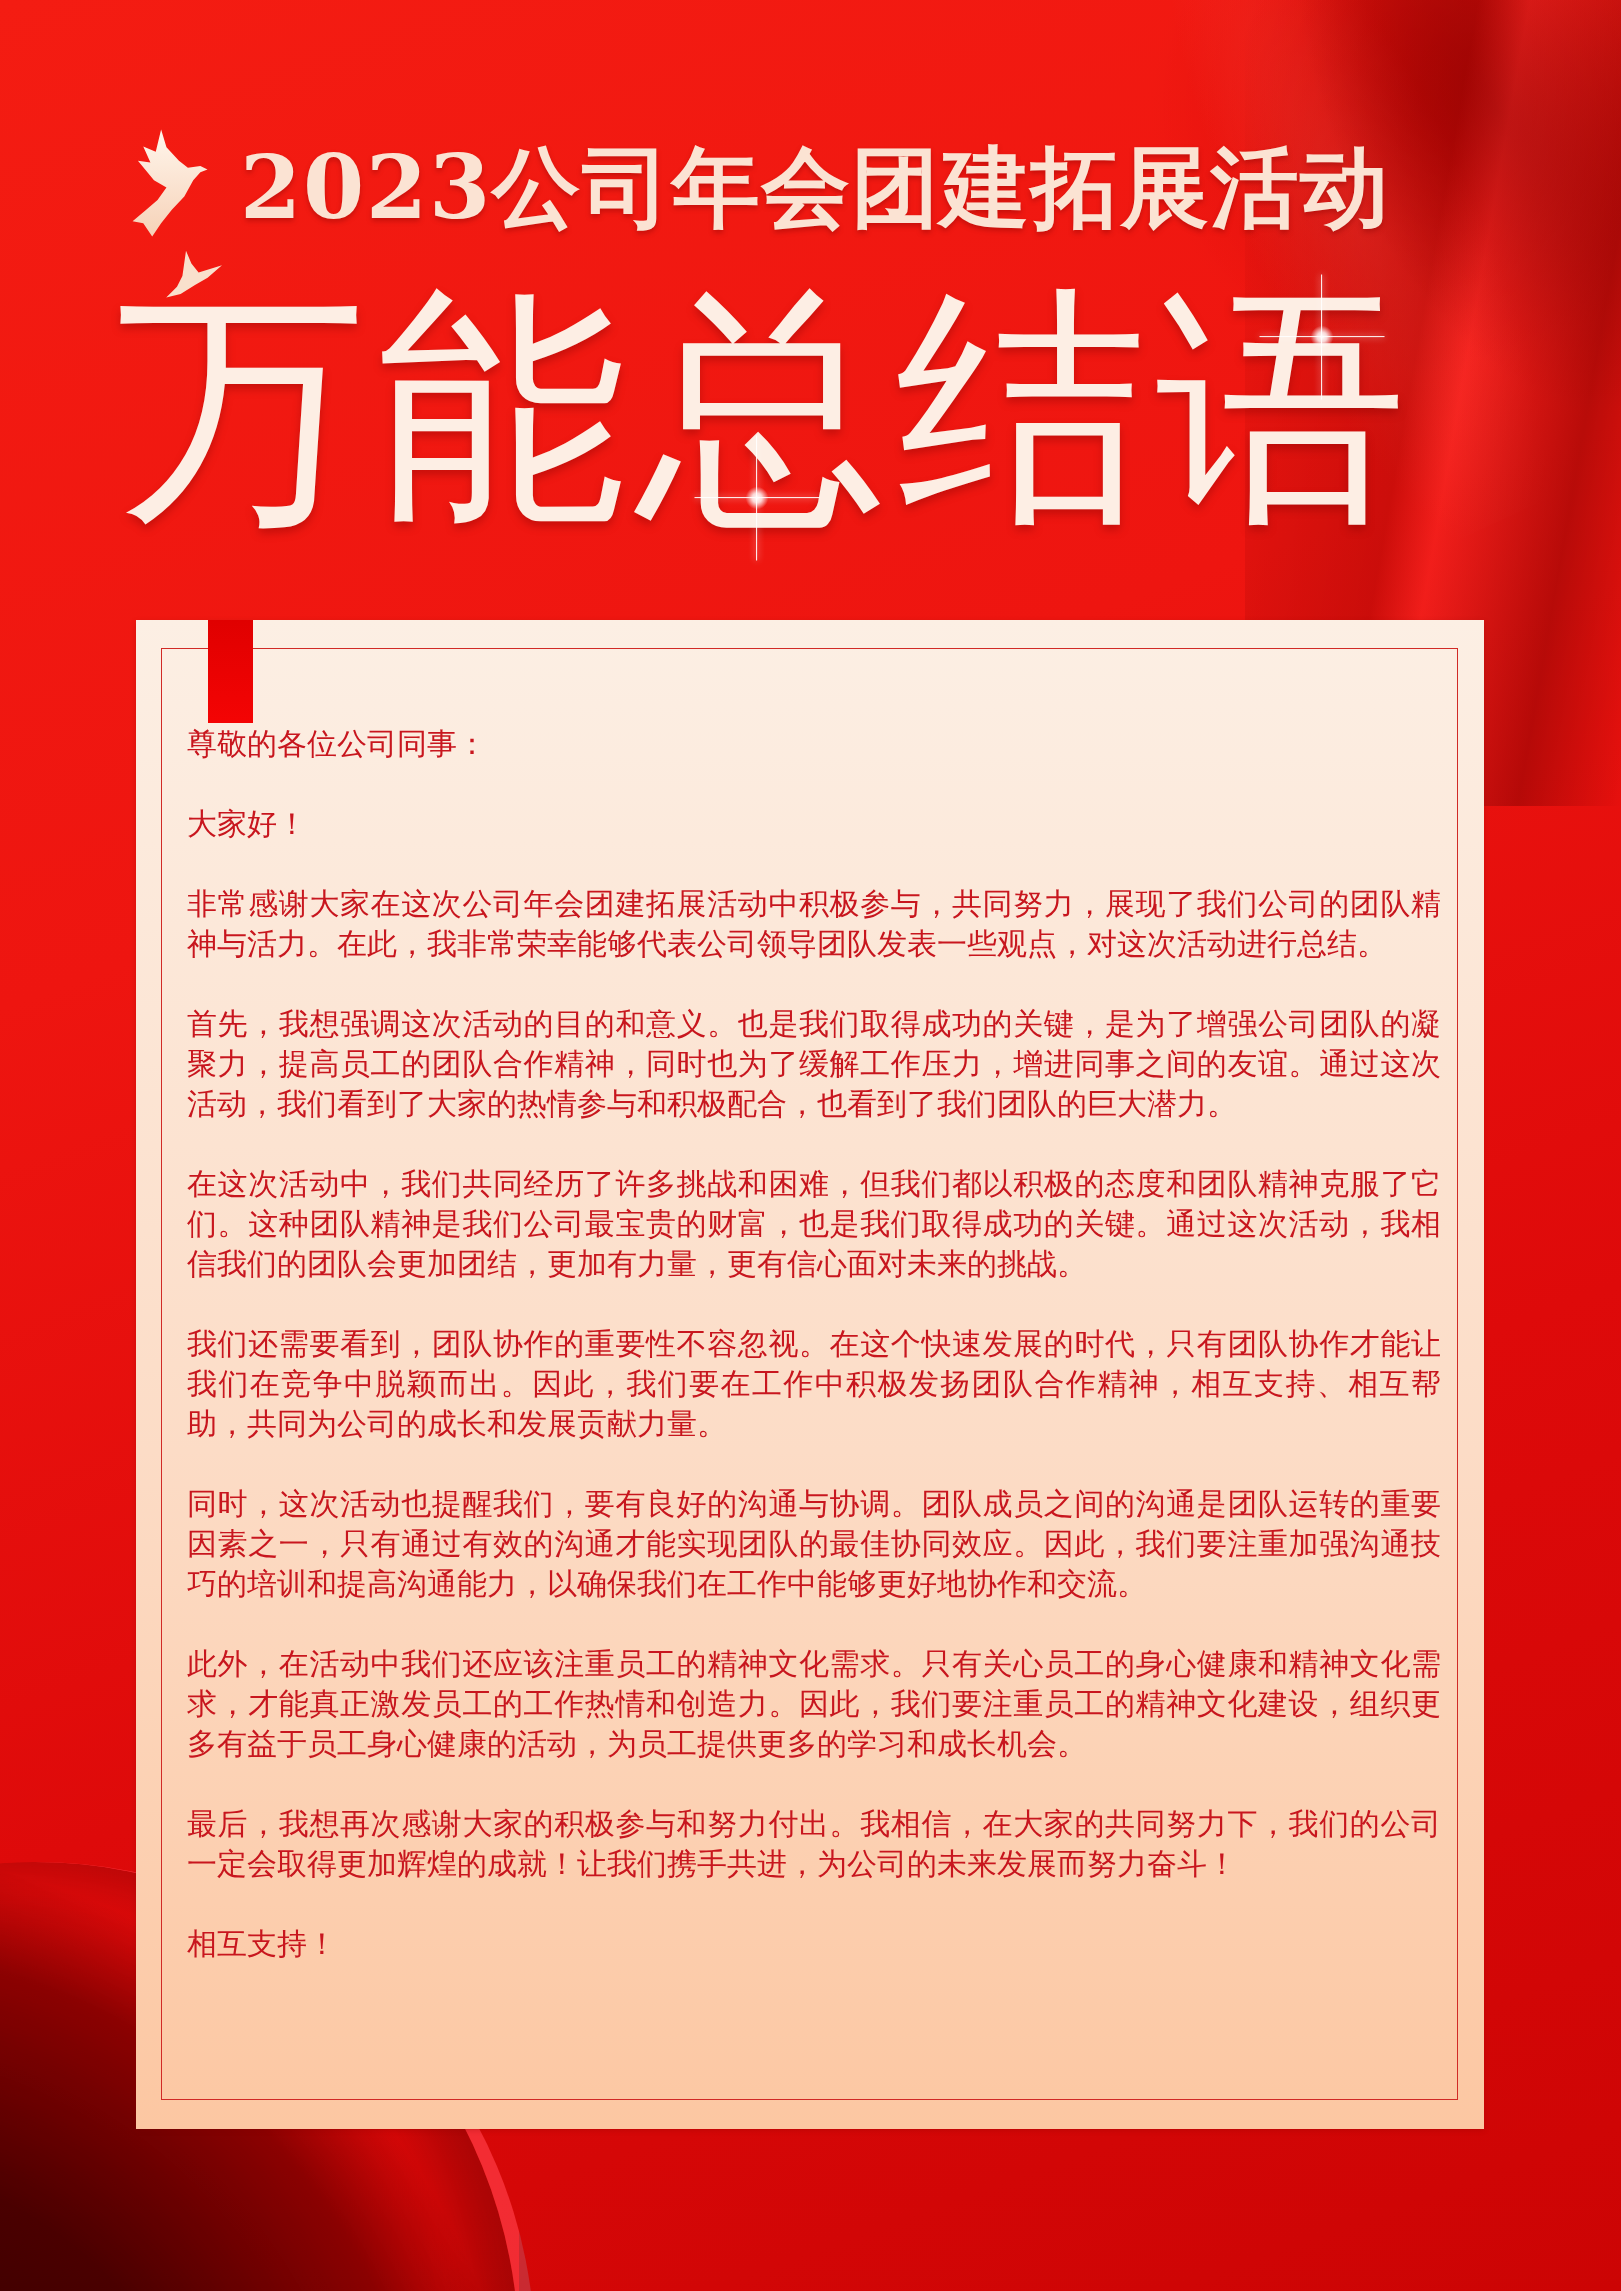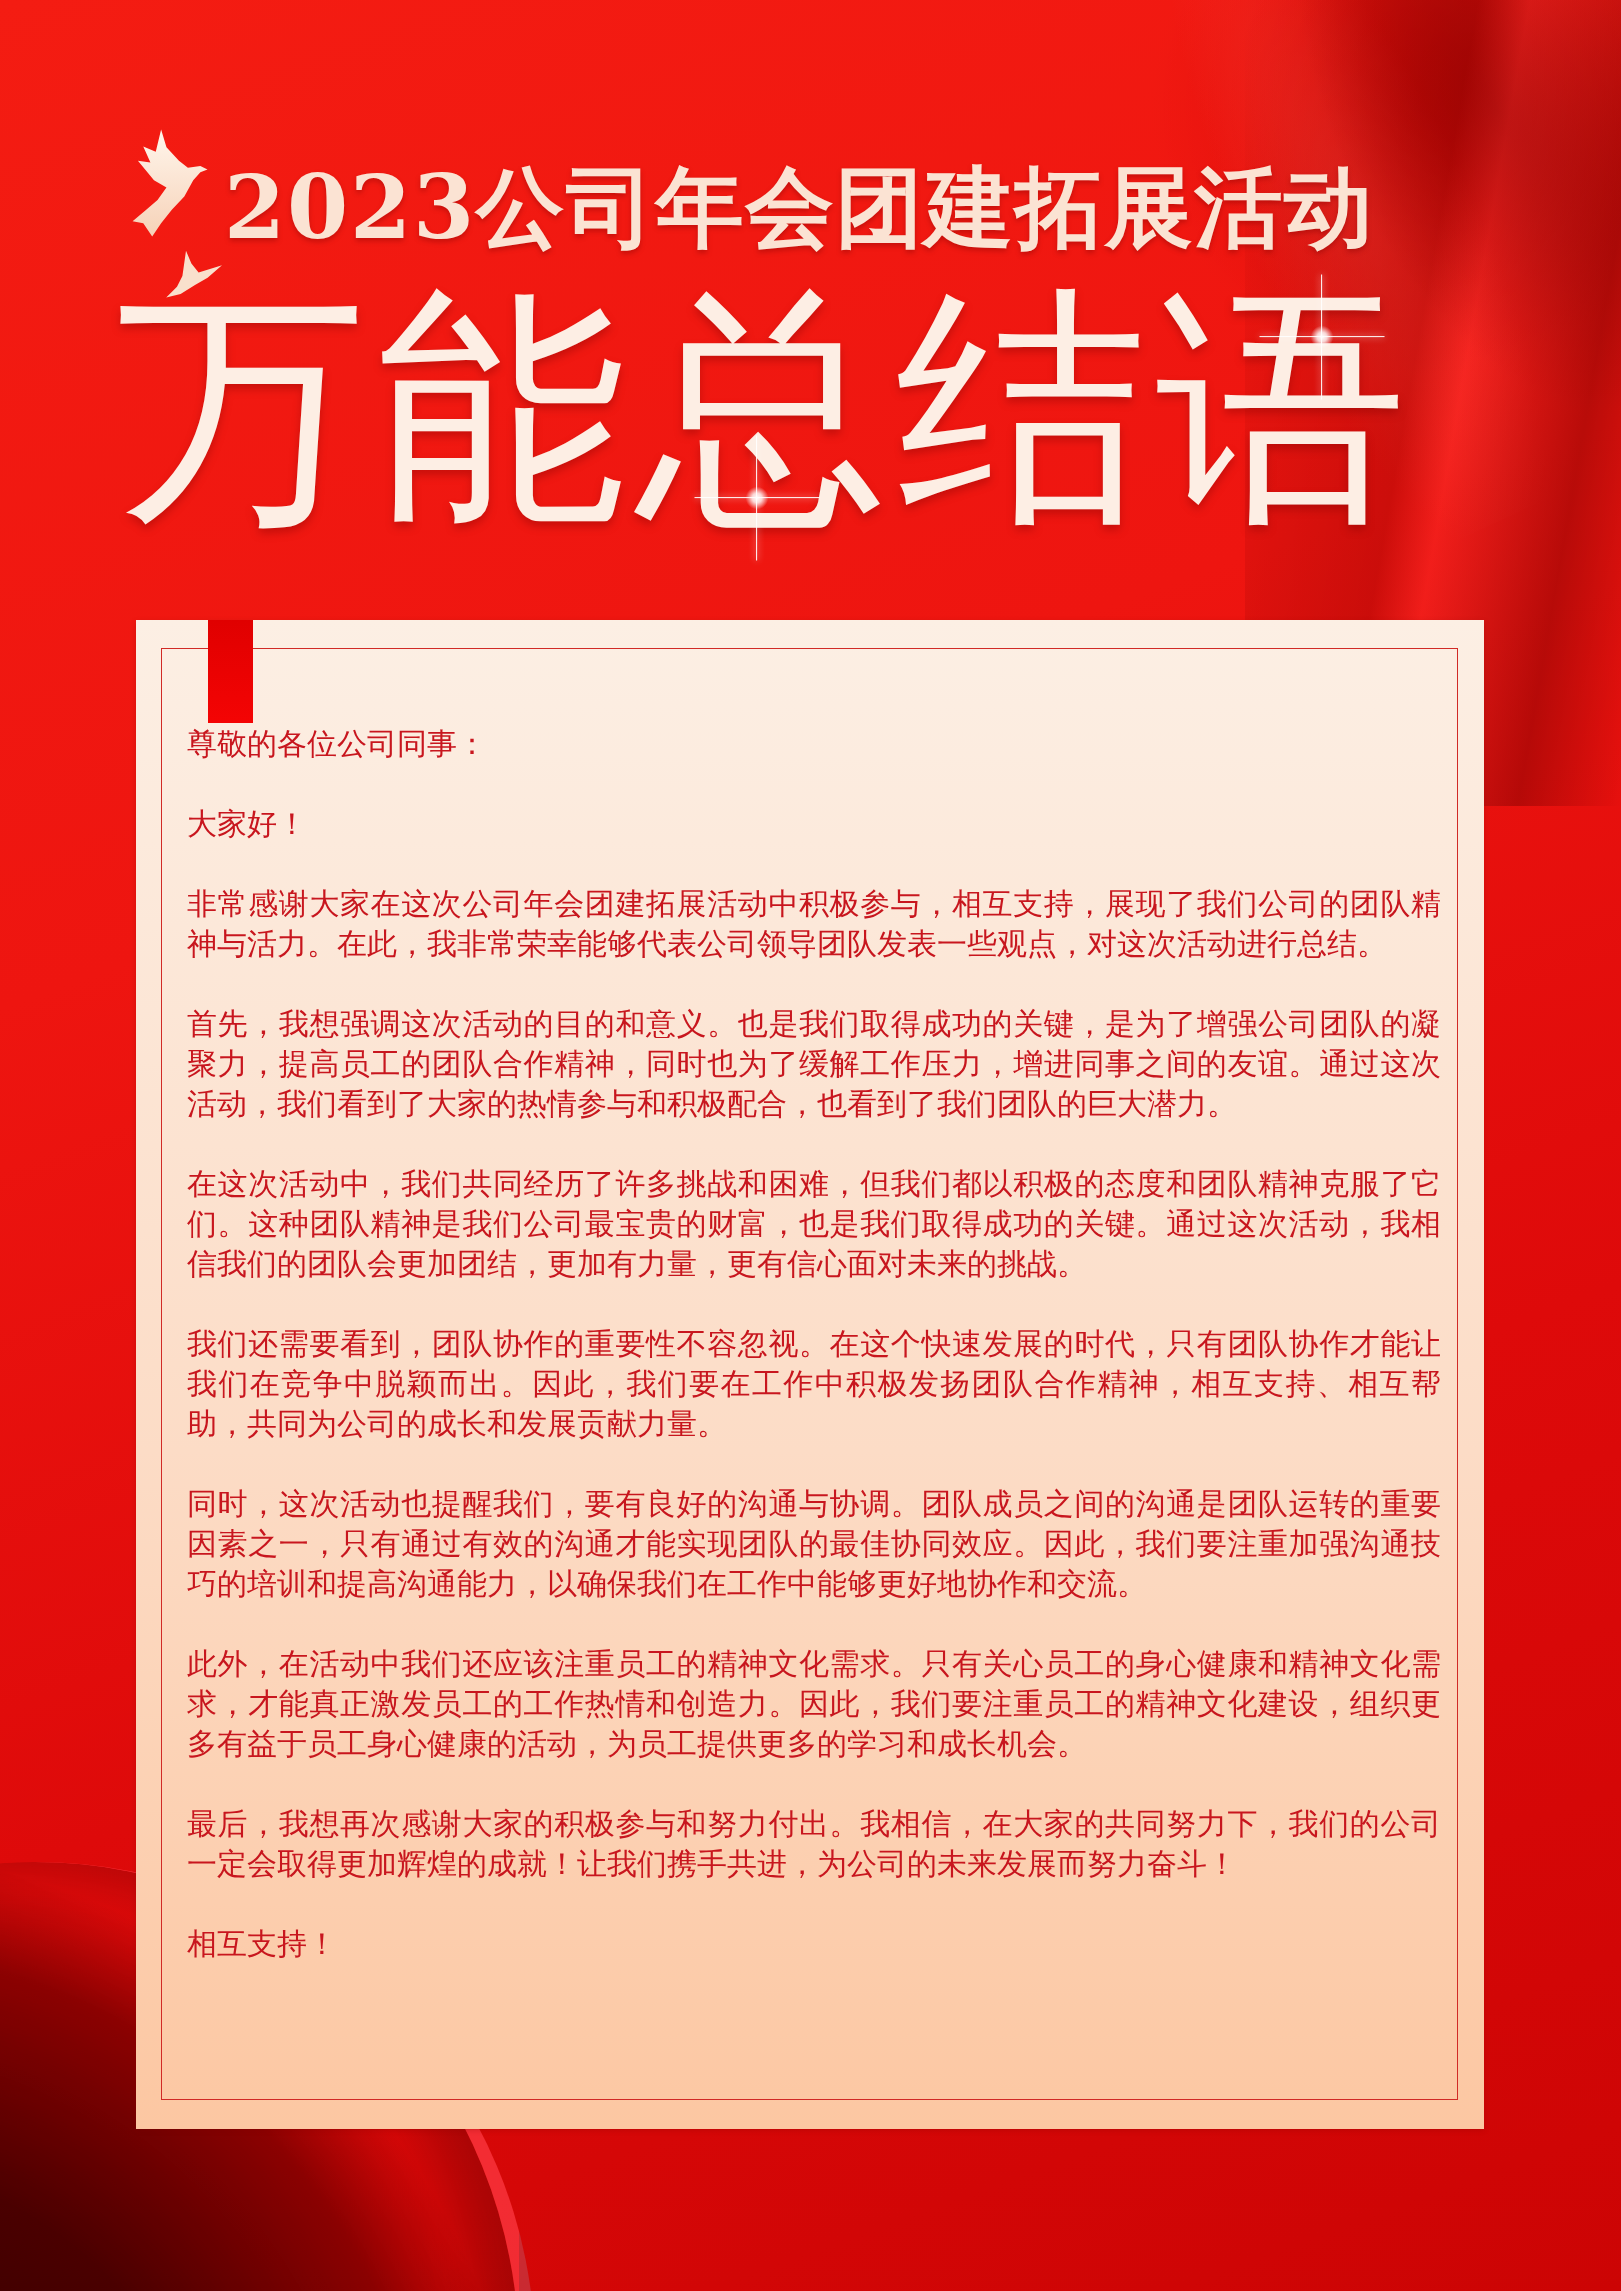--- a/index.html
+++ b/index.html
@@ -21,26 +21,25 @@
       background: linear-gradient(100deg, rgba(0,0,0,0) 0%, rgba(140,0,0,0.35) 45%, rgba(255,60,60,0.25) 55%, rgba(120,0,0,0.45) 80%, rgba(0,0,0,0) 100%);
     }
     .silk-bl {
       position:absolute; left:-466px; bottom:-555px; width:985px; height:985px;
       border-radius:50%;
       border-right: 16px solid rgba(255,60,70,0.7);
       box-shadow: inset -36px 0 54px rgba(60,0,0,0.3);
       background: radial-gradient(circle at 30% 70%, #2a0000 0%, #4a0000 40%, rgba(120,0,0,0.8) 62%, rgba(0,0,0,0) 72%);
     }
     .heading-sub {
-      position:absolute; left:224px; top:134px; height:107px; line-height:107px;
+      position:absolute; left:240px; top:134px; height:107px; line-height:107px;
       font-family: "DejaVu Serif", "Liberation Serif", serif; font-weight:bold;
       font-size:88px; letter-spacing:1.8px; color:#fbe3d3;
       text-shadow: 0 2.7px 5.4px rgba(120,0,0,0.35);
       white-space:nowrap;
-      margin-top:20px;
     }
     .heading-main {
       position:absolute; left:116px; top:260px; height:296px; line-height:296px;
       font-family: "DejaVu Serif", "Liberation Serif", serif; font-weight:normal;
       font-size:251px; letter-spacing:9px; color:#fdeee4;
       text-shadow: 0 5.4px 9px rgba(120,0,0,0.35);
       white-space:nowrap;
     }
     .sparkle { position:absolute; width:81px; height:81px; pointer-events:none; }
     .sparkle::before, .sparkle::after {
@@ -104,21 +103,21 @@
 <div class="sparkle" style="left:716px; top:457px;">
     <div class="core"></div>
   </div>
 
 <div class="card">
   <div class="inner-border"></div>
   <div class="tab"></div>
   <div class="letter">
     <p>尊敬的各位公司同事：</p>
     <p>大家好！</p>
-    <p>非常感谢大家在这次公司年会团建拓展活动中积极参与，相互支持，展现了我们公司的团队精神与活力。在此，我非常荣幸能够代表公司领导团队发表一些观点，对这次活动进行总结。</p>
+    <p>非常感谢大家在这次公司年会团建拓展活动中积极参与，共同努力，展现了我们公司的团队精神与活力。在此，我非常荣幸能够代表公司领导团队发表一些观点，对这次活动进行总结。</p>
     <p>首先，我想强调这次活动的目的和意义。也是我们取得成功的关键，是为了增强公司团队的凝聚力，提高员工的团队合作精神，同时也为了缓解工作压力，增进同事之间的友谊。通过这次活动，我们看到了大家的热情参与和积极配合，也看到了我们团队的巨大潜力。</p>
     <p>在这次活动中，我们共同经历了许多挑战和困难，但我们都以积极的态度和团队精神克服了它们。这种团队精神是我们公司最宝贵的财富，也是我们取得成功的关键。通过这次活动，我相信我们的团队会更加团结，更加有力量，更有信心面对未来的挑战。</p>
     <p>我们还需要看到，团队协作的重要性不容忽视。在这个快速发展的时代，只有团队协作才能让我们在竞争中脱颖而出。因此，我们要在工作中积极发扬团队合作精神，相互支持、相互帮助，共同为公司的成长和发展贡献力量。</p>
     <p>同时，这次活动也提醒我们，要有良好的沟通与协调。团队成员之间的沟通是团队运转的重要因素之一，只有通过有效的沟通才能实现团队的最佳协同效应。因此，我们要注重加强沟通技巧的培训和提高沟通能力，以确保我们在工作中能够更好地协作和交流。</p>
     <p>此外，在活动中我们还应该注重员工的精神文化需求。只有关心员工的身心健康和精神文化需求，才能真正激发员工的工作热情和创造力。因此，我们要注重员工的精神文化建设，组织更多有益于员工身心健康的活动，为员工提供更多的学习和成长机会。</p>
     <p>最后，我想再次感谢大家的积极参与和努力付出。我相信，在大家的共同努力下，我们的公司一定会取得更加辉煌的成就！让我们携手共进，为公司的未来发展而努力奋斗！</p>
     <p class="last">相互支持！</p>
   </div>
 </div>
 

